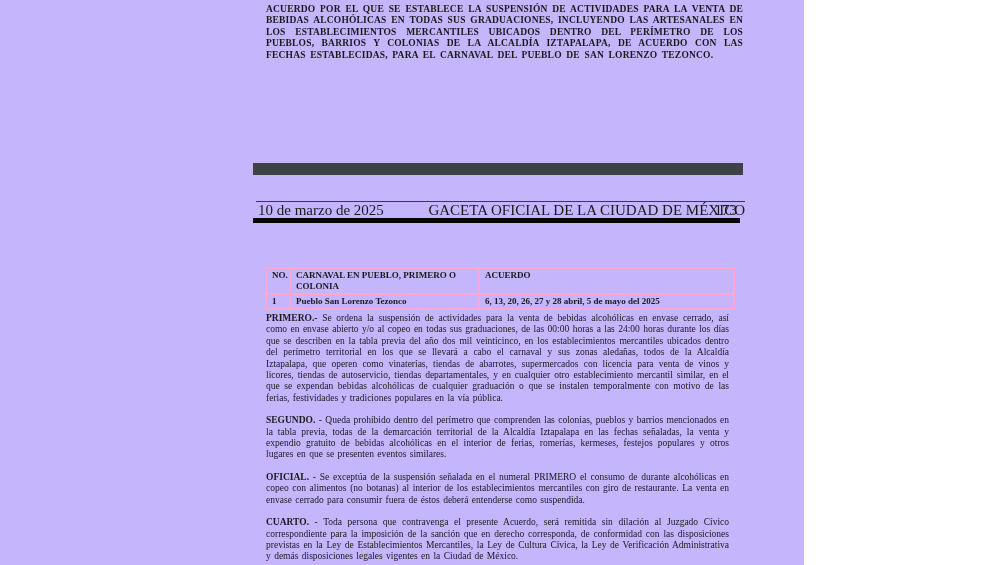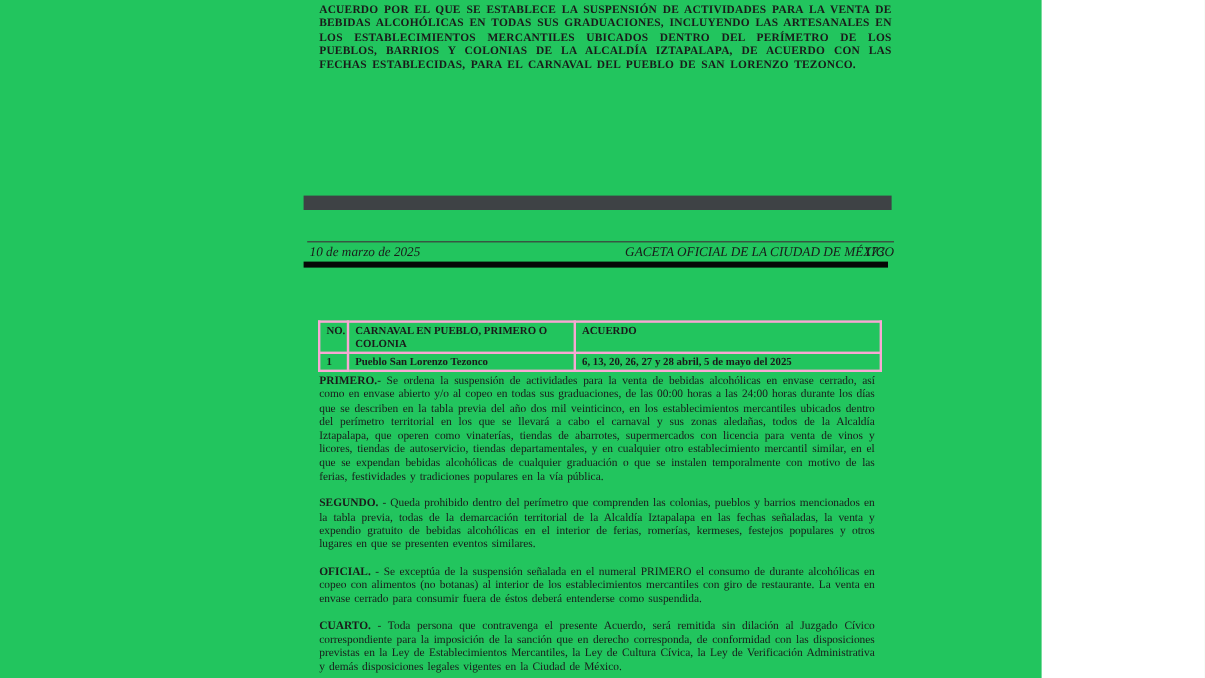--- a/index.html
+++ b/index.html
@@ -1,40 +1,40 @@
 <!DOCTYPE html>
 <html><head>
 <meta charset="utf-8">
 <style>
   * { margin: 0; padding: 0; box-sizing: border-box; }
   html, body { width: 1004px; height: 565px; background: #ffffff; overflow: hidden; }
   body { font-family: "Liberation Serif", serif; color: #1a1a1a; }
 
-  .canvas { position: relative; width: 868px; height: 565px; background: #22c55e; }
+  .canvas { position: relative; width: 804px; height: 565px; background: #c4b5fd; }
   .content { position: absolute; left: 252px; top: 0; width: 500px; height: 565px; }
 
   .doc-title {
     position: absolute; top: 4px; left: 14px; width: 477px;
     font-weight: bold; font-size: 9.5px; line-height: 11.4px;
     text-align: justify; text-align-last: left;
     letter-spacing: 0.02em; word-spacing: 2px;
   }
 
   .sep-bar {
     position: absolute; top: 163px; left: 1px; width: 490px; height: 12px;
     background: #3e4245;
   }
 
   .hdr-rule {
     position: absolute; top: 201px; left: 4px; width: 489px; height: 1px;
     background: #3c3c3c;
   }
   .hdr-row {
     position: absolute; top: 204px; left: 4px; width: 489px; height: 13px;
-    font-size: 11px; line-height: 12px; font-style: italic;
+    font-size: 15px; line-height: 12px;
   }
   .hdr-date { position: absolute; left: 2px; top: 0; white-space: nowrap; }
   .hdr-title { position: absolute; left: 0; right: 0; top: 0; text-align: right; white-space: nowrap; }
   .hdr-page { position: absolute; right: 8px; top: 0; white-space: nowrap; }
   .hdr-bar {
     position: absolute; top: 218px; left: 1px; width: 487px; height: 5px;
     background: #060606;
   }
 
   table.carnaval-table {

